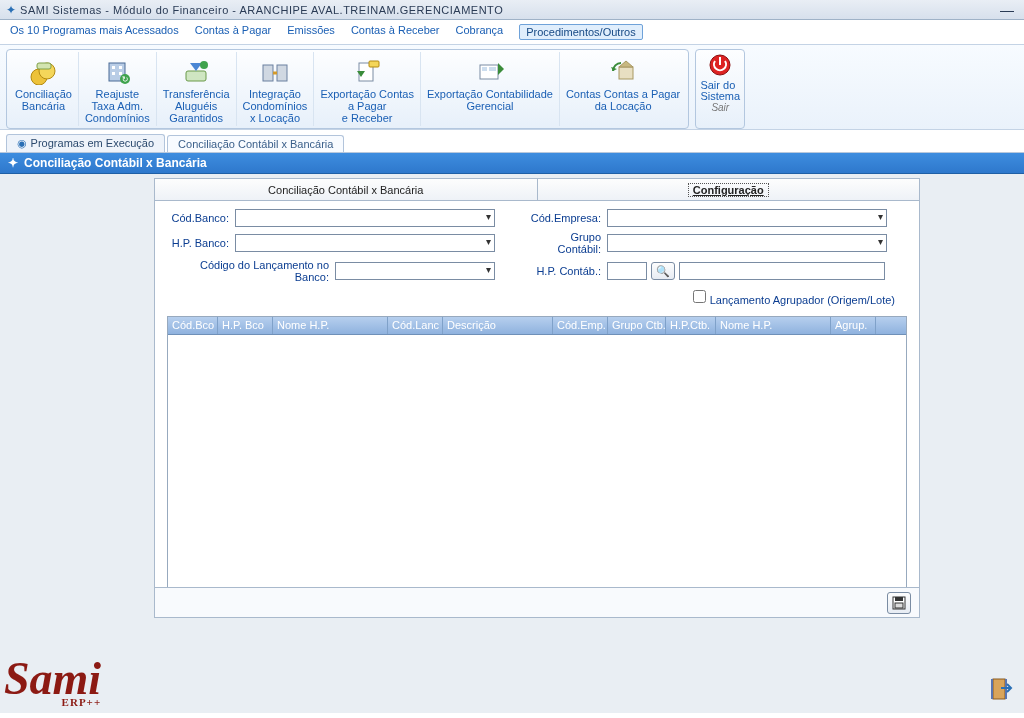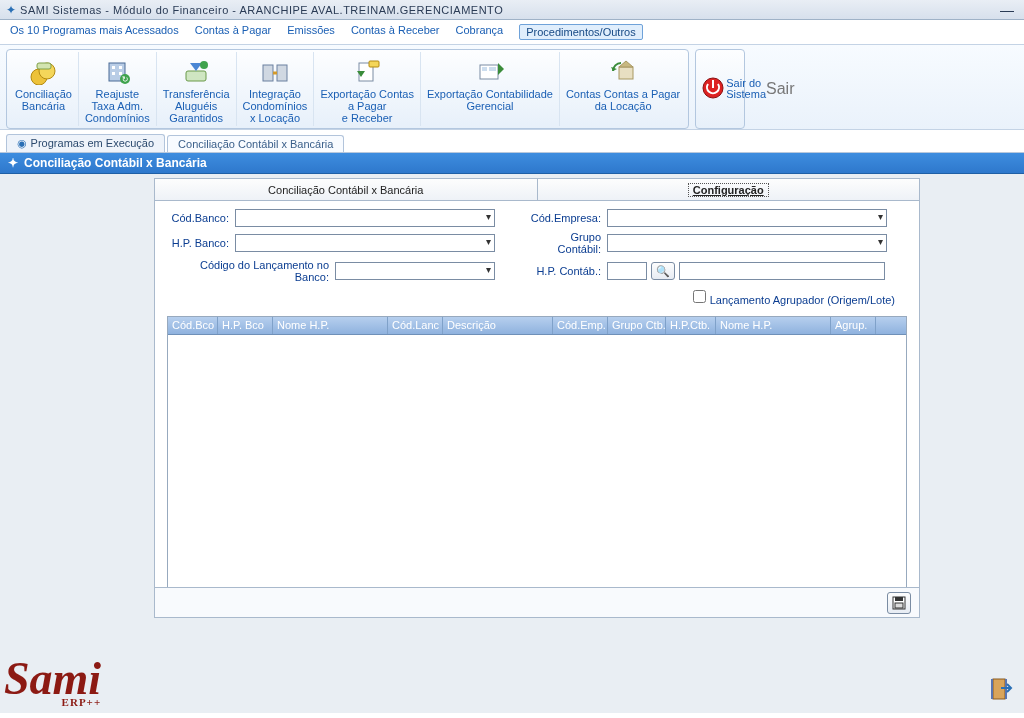--- a/index.html
+++ b/index.html
@@ -70,26 +70,26 @@
     cursor: pointer;
   }
   .tool-btn + .tool-btn { border-left: 1px solid #d8e4f1; }
   .tool-btn .ticon { height: 34px; display:flex; align-items:center; justify-content:center; }
   .tool-btn .tlabel { font-size: 11px; line-height: 12px; }
   .tool-single {
     width: 50px;
     border: 1px solid #b3c7df;
     border-radius: 4px;
     background: linear-gradient(#fdfeff, #e7f0fa);
-    display:flex; align-items:center;
+    display:flex; flex-direction:column; align-items:center;
     padding: 2px 4px;
     cursor:pointer;
     color:#1a5fb4;
   }
-  .tool-single .caption { color:#777; font-size:16px; }
+  .tool-single .caption { color:#777; font-size:10px;font-style:italic; }
   .doc-tabs {
     display: flex;
     align-items: center;
     padding: 4px 6px 0 6px;
     background: #fff;
     gap: 2px;
     border-bottom: 1px solid #b8c8dc;
   }
   .doc-tab {
     padding: 2px 10px;

